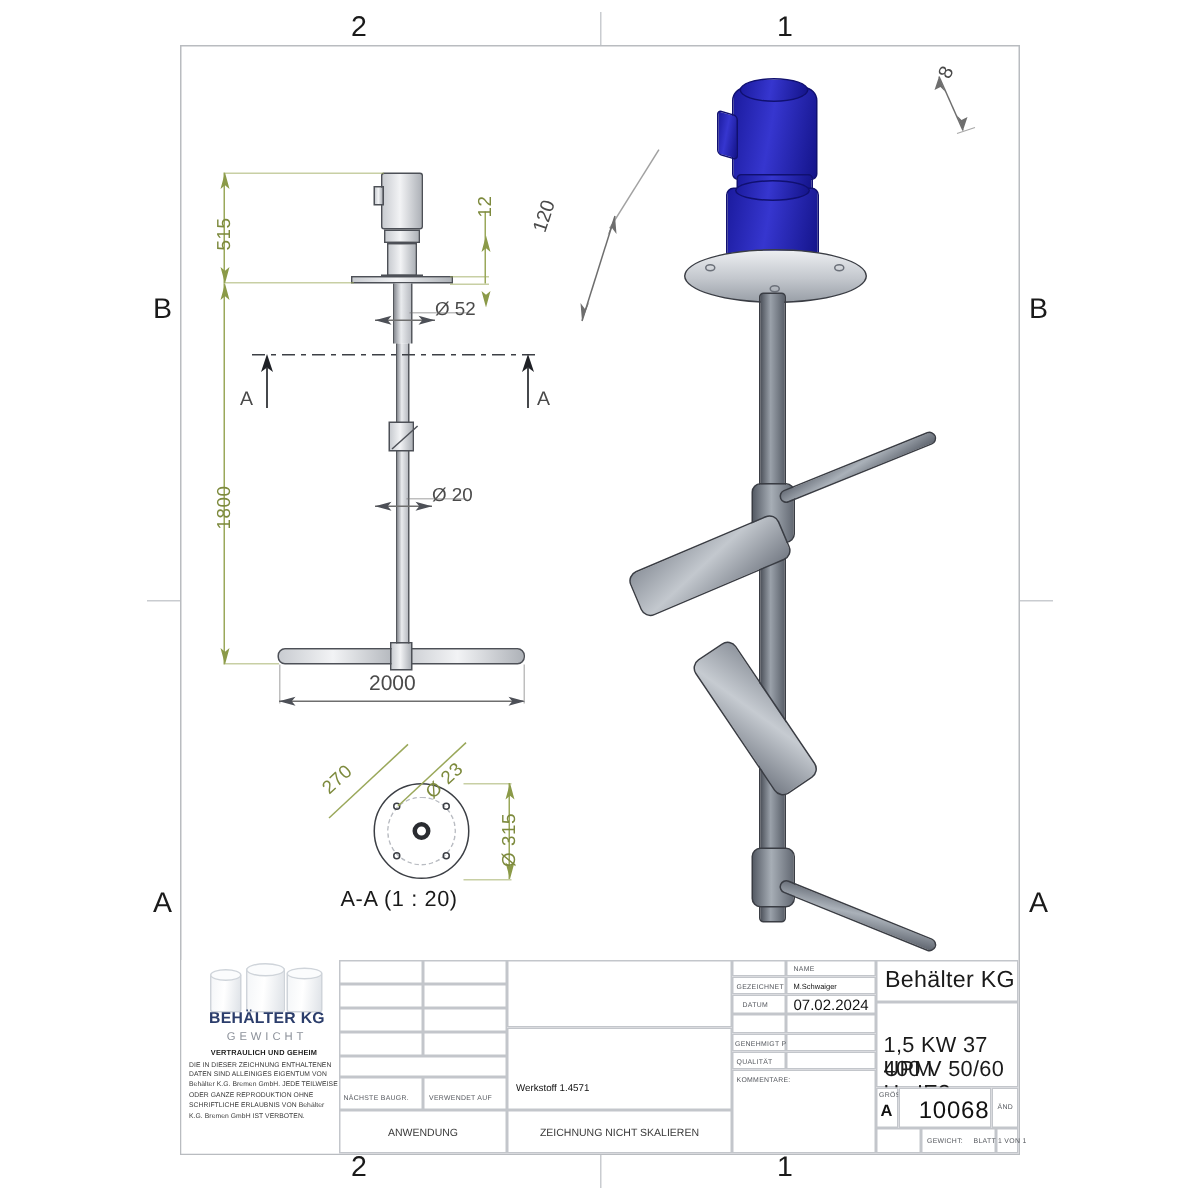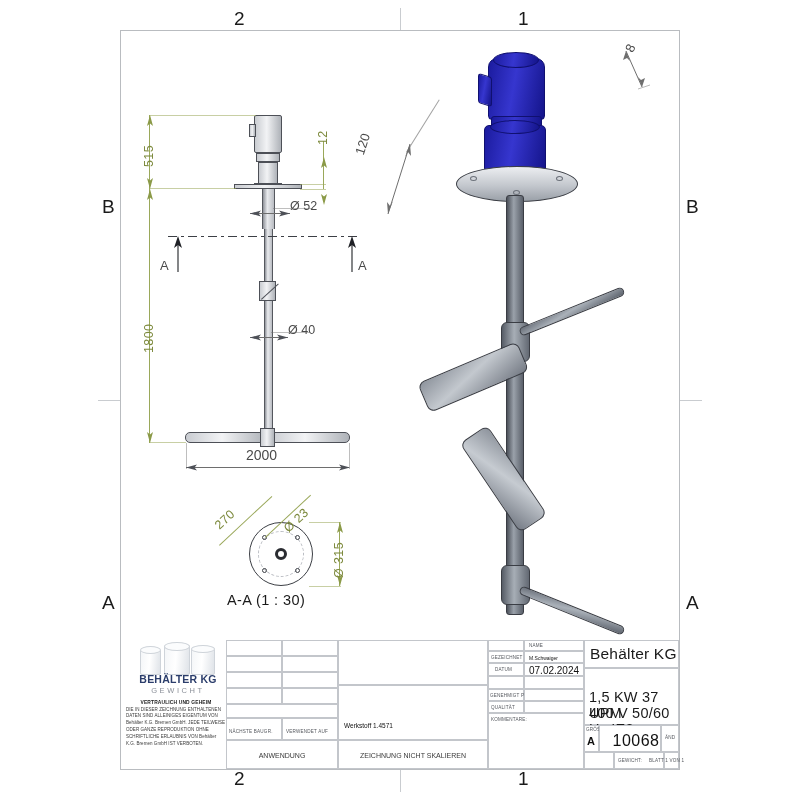--- a/index.html
+++ b/index.html
@@ -161,21 +161,21 @@
       <polygon points="40,4.5 29,1.5 31.5,4.5 29,7.5" fill="#4d5057"></polygon>
     </svg>
     <span class="dimgray" style="left:140px;top:104px;">Ø 52</span>
     <div class="gline" style="left:123px;top:113px;width:40px;height:1px;opacity:.45;"></div>
 
     <div class="gline" style="left:100px;top:242px;width:38px;height:1px;"></div>
     <svg style="position:absolute;left:100px;top:238px;" width="38" height="9">
       <polygon points="0,4.5 11,1.5 8.5,4.5 11,7.5" fill="#4d5057"></polygon>
       <polygon points="38,4.5 27,1.5 29.5,4.5 27,7.5" fill="#4d5057"></polygon>
     </svg>
-    <span class="dimgray" style="left:138px;top:228px;">Ø 40</span>
+    <span class="dimgray" style="left:138px;top:228px;">Ø 20</span>
     <div class="gline" style="left:121px;top:237px;width:40px;height:1px;opacity:.45;"></div>
 
     <div class="gline" style="left:36px;top:372px;width:163px;height:1px;"></div>
     <div class="gline" style="left:36px;top:348px;width:1px;height:26px;opacity:.45;"></div>
     <div class="gline" style="left:199px;top:348px;width:1px;height:26px;opacity:.45;"></div>
     <svg style="position:absolute;left:36px;top:368px;" width="164" height="9">
       <polygon points="0,4.5 11,1.5 8.5,4.5 11,7.5" fill="#4d5057"></polygon>
       <polygon points="164,4.5 153,1.5 155.5,4.5 153,7.5" fill="#4d5057"></polygon>
     </svg>
     <span class="dimgray" style="left:96px;top:352px;font-size:14px;">2000</span>
@@ -202,21 +202,21 @@
 
     <div class="dimline" style="left:134px;top:22px;width:1px;height:64px;"></div>
     <div class="dimline" style="left:104px;top:22px;width:32px;height:1px;opacity:.55;"></div>
     <div class="dimline" style="left:104px;top:86px;width:32px;height:1px;opacity:.55;"></div>
     <svg style="position:absolute;left:130px;top:22px;" width="10" height="64">
       <polygon points="5,0 8,11 5,8.5 2,11" fill="#8b9a48"></polygon>
       <polygon points="5,64 8,53 5,55.5 2,53" fill="#8b9a48"></polygon>
     </svg>
     <span class="dim vrot" style="left:127px;top:78px;">Ø 315</span>
 
-    <div class="sec-cap" style="left:22px;top:92px;">A-A (1 : 30)</div>
+    <div class="sec-cap" style="left:22px;top:92px;">A-A (1 : 20)</div>
   </div>
 
   <div id="iso">
 
     <div class="m-blue" style="left:128px;top:18px;width:57px;height:62px;border-radius:9px 9px 4px 4px;"></div>
     <div class="m-blue" style="left:133px;top:12px;width:46px;height:16px;border-radius:50%;"></div>
     <div class="m-blue" style="left:118px;top:35px;width:14px;height:30px;border-radius:3px;transform:skewY(16deg);"></div>
     <div class="m-blue" style="left:131px;top:76px;width:51px;height:12px;border-radius:3px;"></div>
 
     <div class="m-blue" style="left:124px;top:85px;width:62px;height:48px;border-radius:5px;"></div>

